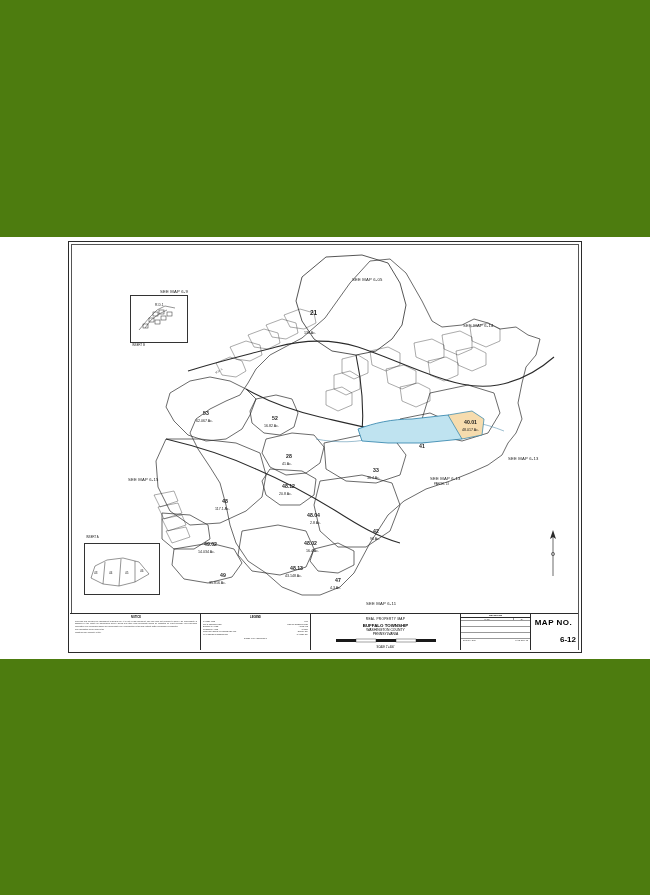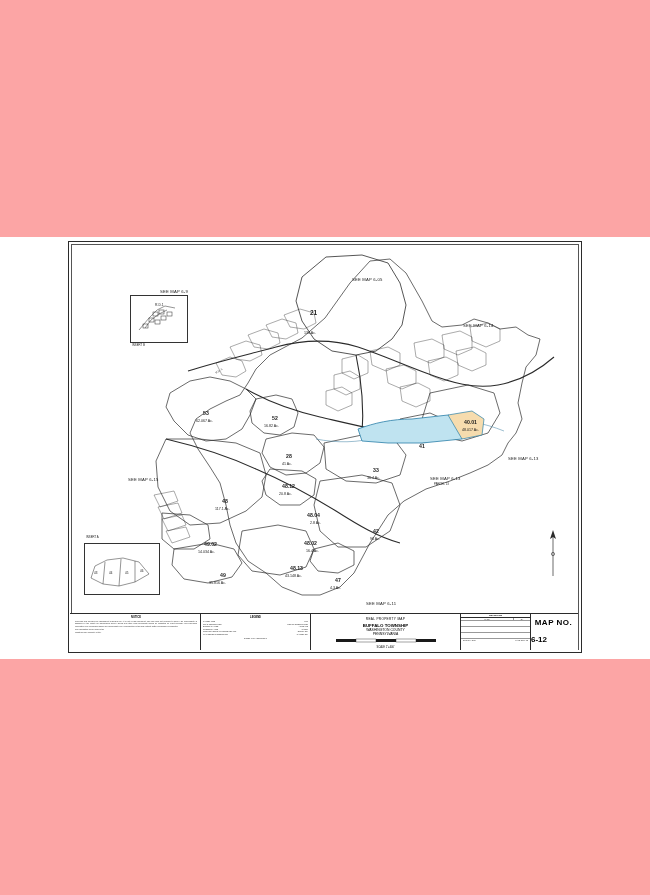--- a/index.html
+++ b/index.html
@@ -1,17 +1,17 @@
 <!DOCTYPE html>
 <html><head>
 <meta charset="utf-8">
 <style>
   html,body{margin:0;padding:0;background:#000;}
   body{width:650px;height:895px;overflow:hidden;font-family:"Liberation Sans",sans-serif;}
-  .page{position:relative;width:650px;height:895px;background:#fca5a5;}
+  .page{position:relative;width:650px;height:895px;background:#4d7c0f;}
   .sheet{position:absolute;left:0;top:237px;width:650px;height:422px;background:#ffffff;}
   .border-outer{position:absolute;left:68px;top:241px;width:512px;height:410px;border:1px solid #2b2b2b;background:#ffffff;}
   .border-inner{position:absolute;left:2px;top:2px;right:2px;bottom:2px;border:0.6px solid #555;}
 
   .mapwrap{position:absolute;left:70px;top:243px;width:508px;height:370px;overflow:hidden;}
   svg.map{position:absolute;left:0;top:0;width:508px;height:370px;}
 
   .lbl{position:absolute;font-family:"Liberation Sans",sans-serif;color:#1a1a1a;white-space:nowrap;}
   .lbl-parcel{font-size:5.2px;font-weight:bold;}
   .lbl-ac{font-size:3.6px;}
@@ -36,21 +36,21 @@
   .lg-row{display:flex;justify-content:space-between;}
   .mn-t1{font-size:3.2px;text-align:center;margin-top:3px;letter-spacing:.3px;}
   .mn-t2{font-size:4.4px;font-weight:bold;text-align:center;margin-top:1.5px;}
   .mn-t3{font-size:3.4px;text-align:center;}
   .mn-t4{font-size:3.4px;text-align:center;}
   .mn-scale{font-size:2.6px;text-align:center;margin-top:1px;}
   .rev-h{font-size:2.4px;font-weight:bold;text-align:center;border-bottom:0.6px solid #2b2b2b;}
   .rev-grid{font-size:1.9px;color:#333;}
   .rev-line{border-bottom:0.5px solid #999;height:5px;}
   .mapno-h{font-size:8px;font-weight:bold;text-align:center;margin-top:4px;letter-spacing:.5px;}
-  .mapno-v{font-size:8px;font-weight:bold;text-align:left;margin-top:8px;}
+  .mapno-v{font-size:8px;font-weight:bold;text-align:right;margin-top:8px;}
   .tb-foot{font-size:1.9px;color:#333;}
   .northarrow{position:absolute;left:546px;top:530px;width:14px;height:48px;}
 </style>
 </head>
 <body>
 
 <div class="page">
 
   <div class="sheet"></div>
 

